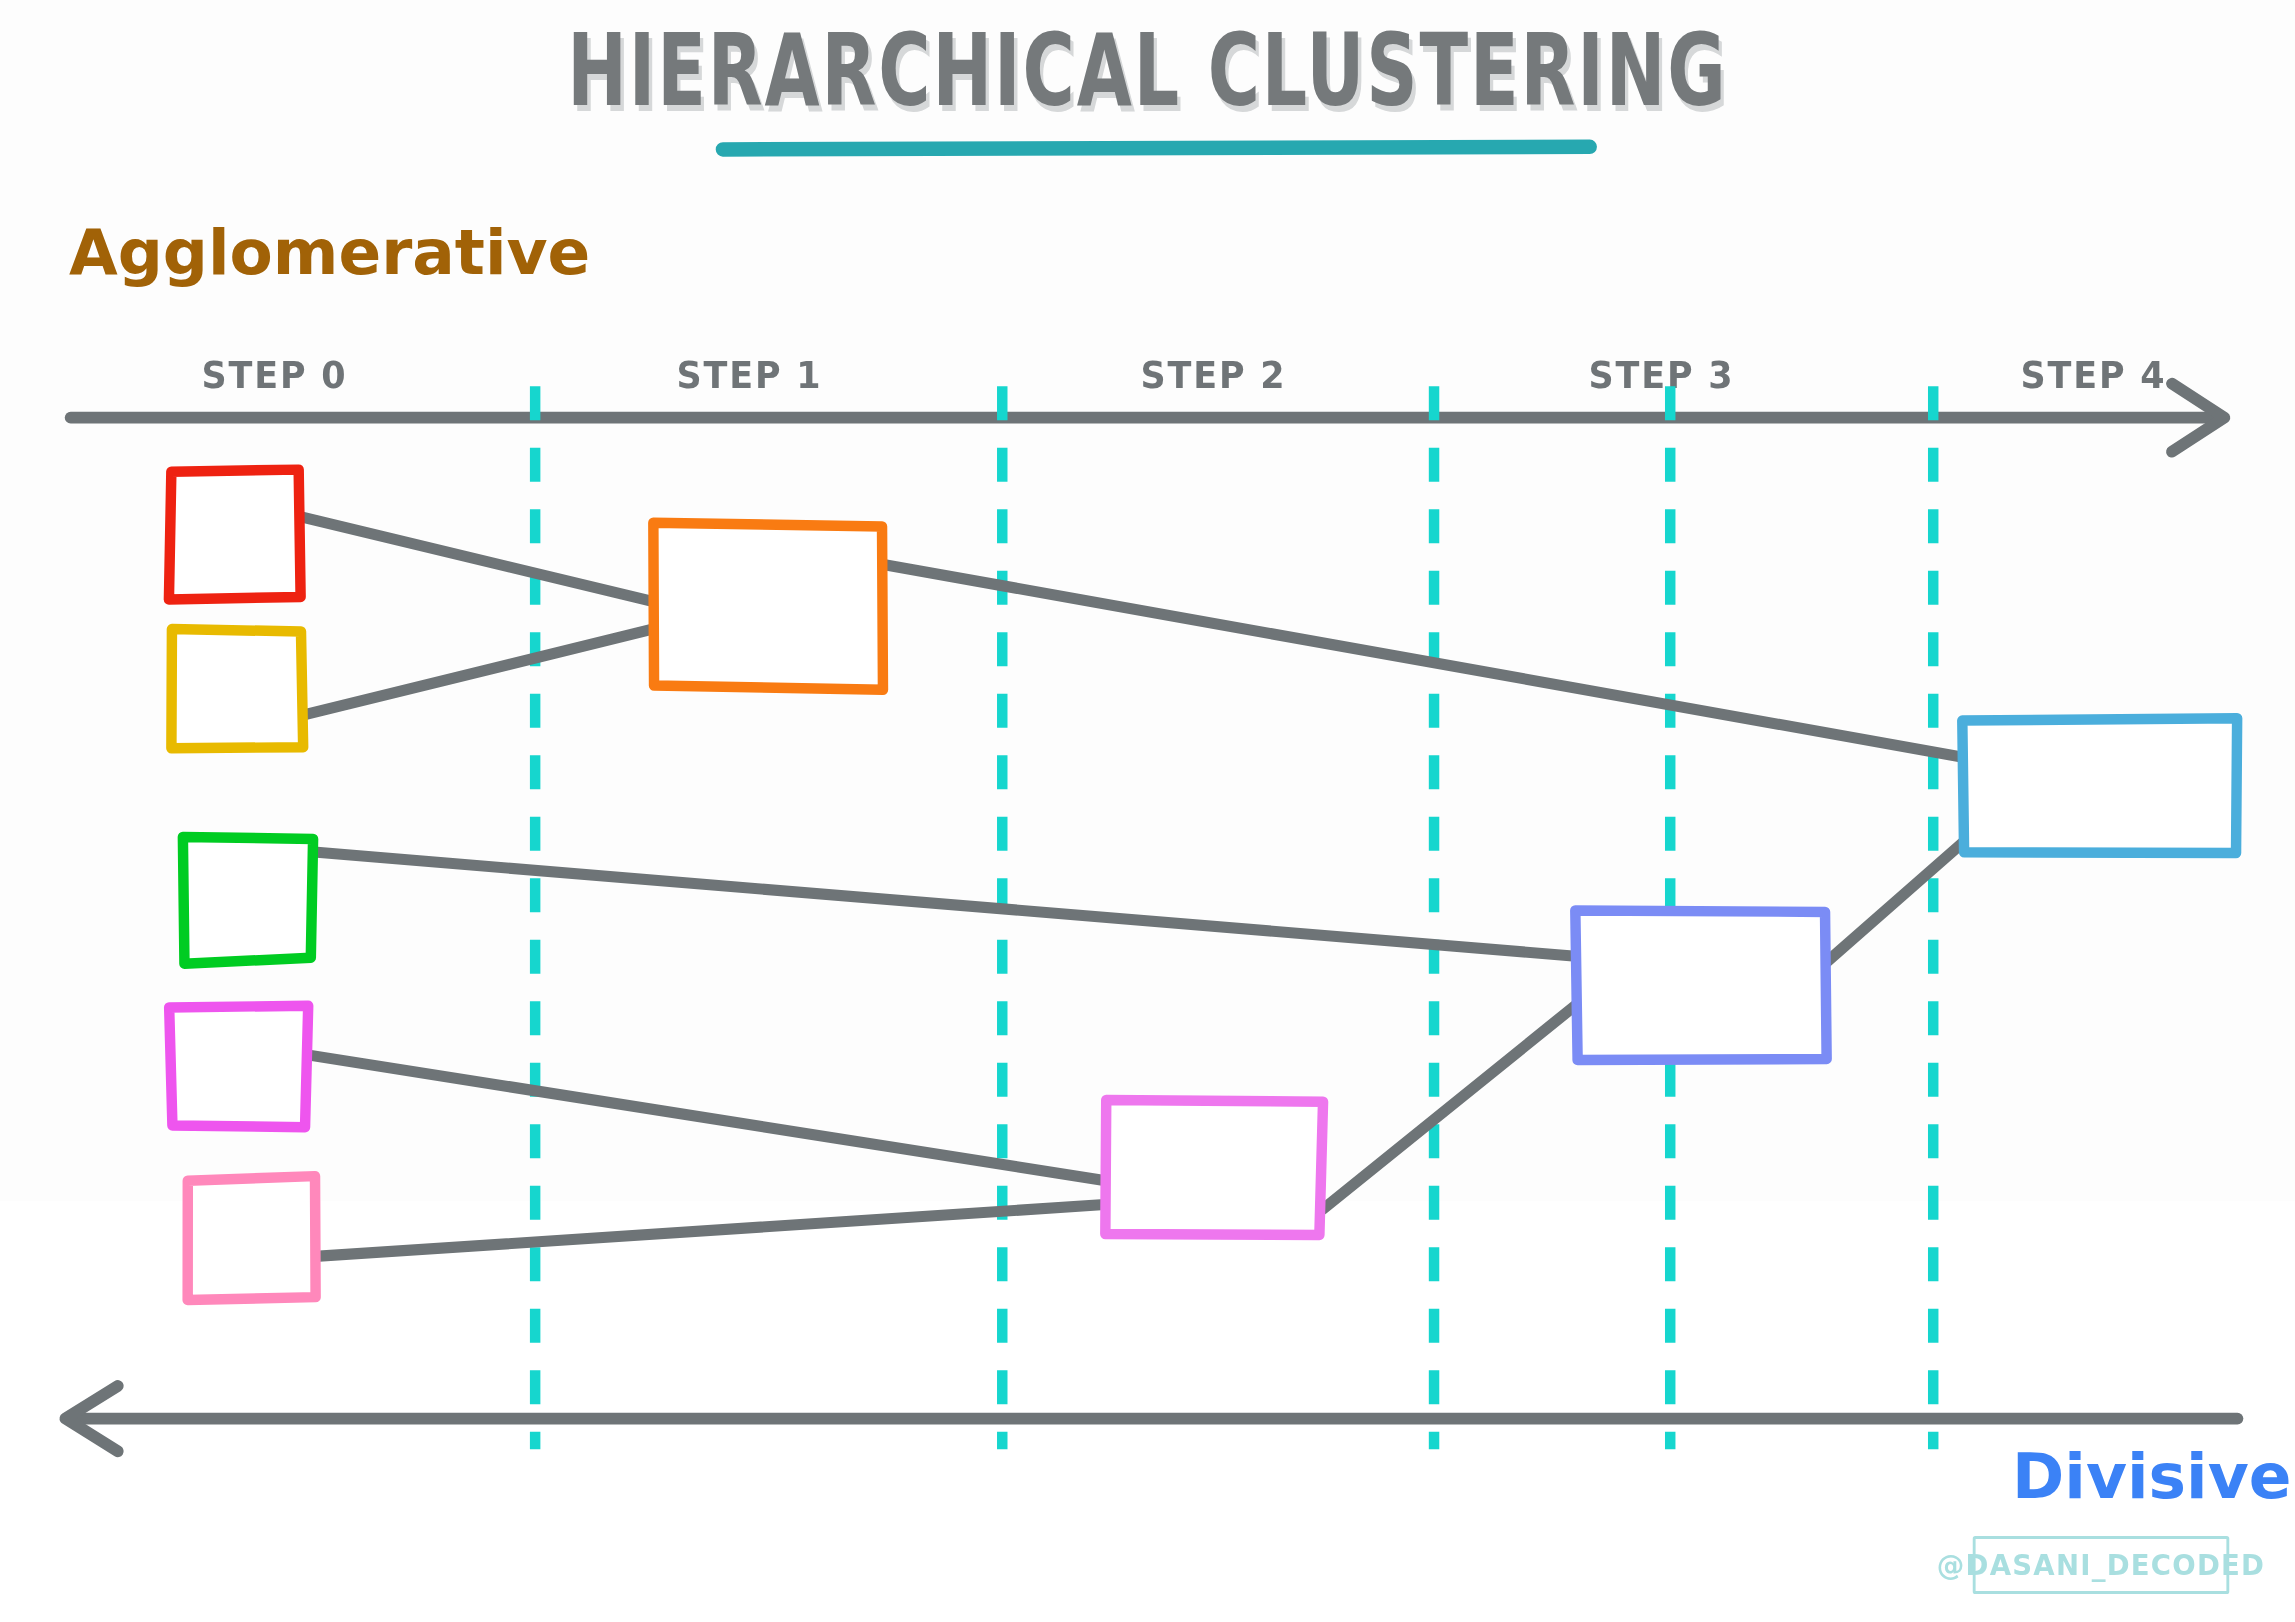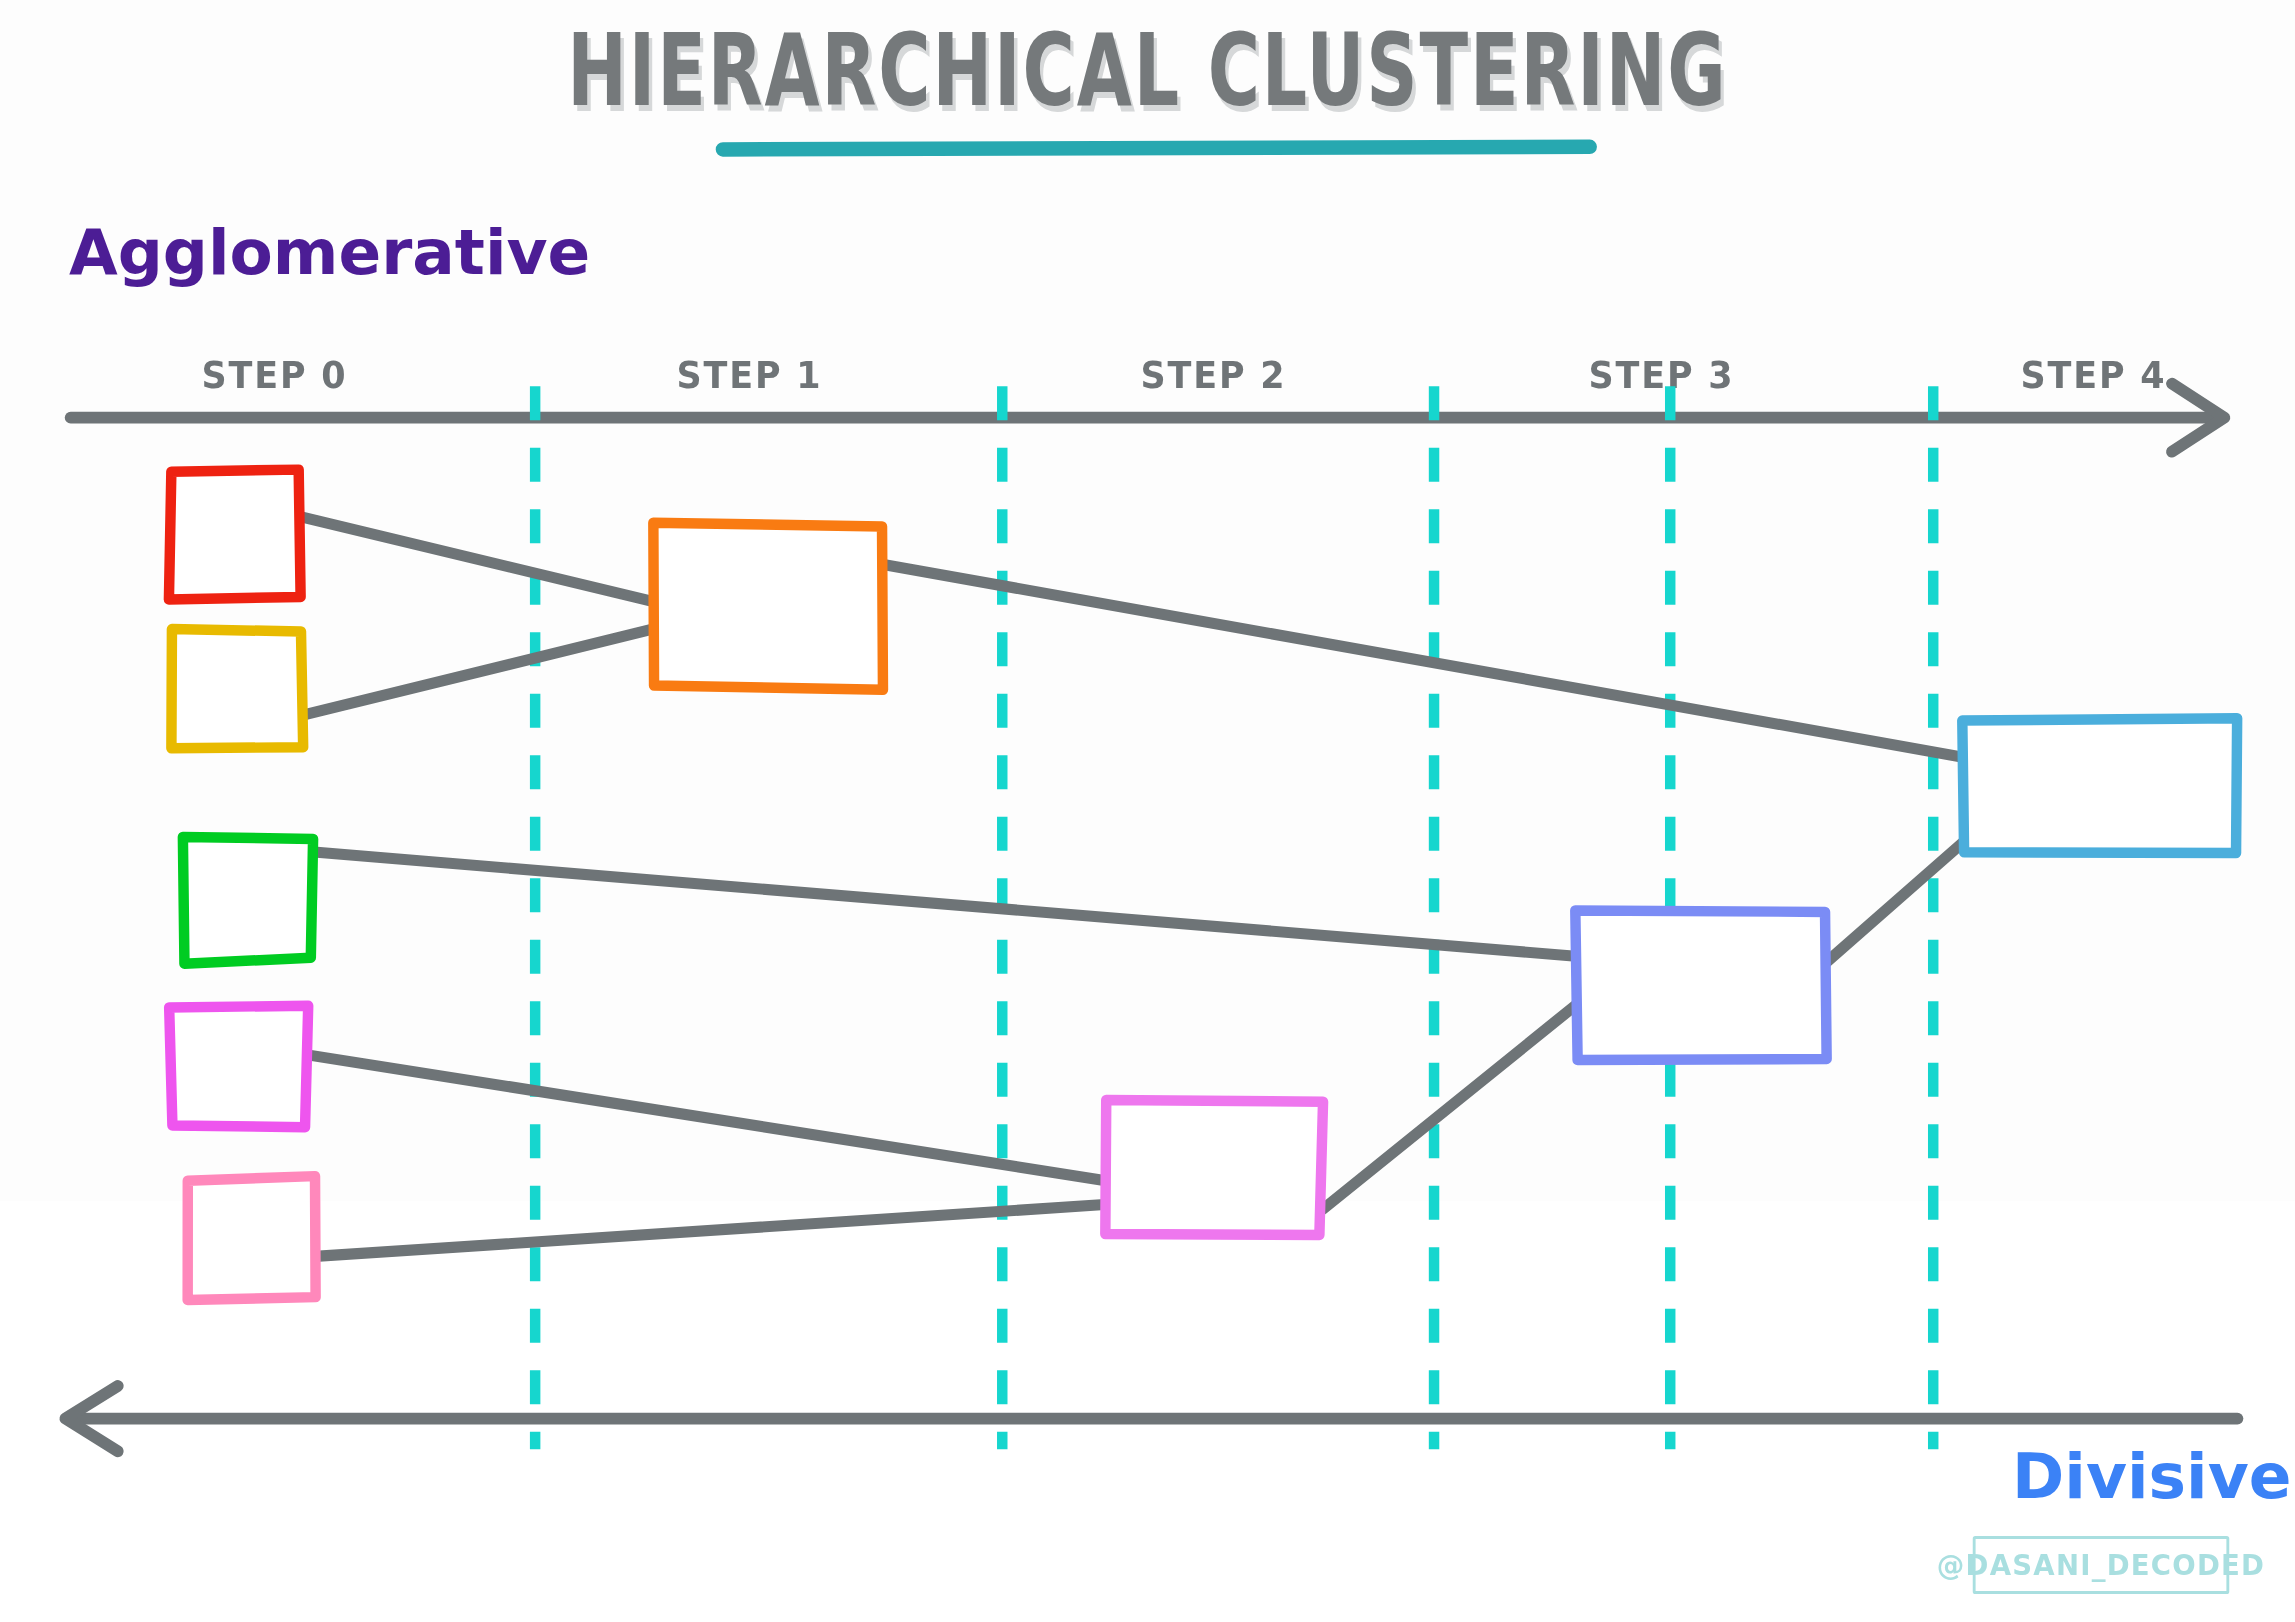--- a/index.html
+++ b/index.html
@@ -9,21 +9,21 @@
   svg#canvas{position:absolute;left:0;top:0;width:2295px;height:1623px;}
 
   .txt{position:absolute;color:#6b7072;white-space:nowrap;}
 
   #title{
     left:0;top:13px;width:2295px;text-align:center;
     font-size:99px;letter-spacing:2.6px;font-weight:700;
     transform:scaleX(0.72);transform-origin:50% 50%;
     color:#75797b;text-shadow:4.6px 5.9px 0 rgba(140,146,148,.35);
   }
-  #agglomerative{left:69px;top:216px;font-size:63px;font-weight:700;color:#4c1d95;}
+  #agglomerative{left:69px;top:216px;font-size:63px;font-weight:700;color:#a16207;}
   #divisive{left:2012px;top:1440px;font-size:63px;font-weight:700;color:#3b82f6;}
 
   .steplbl{
     font-size:38px;font-weight:700;letter-spacing:2px;color:#6f7477;
     transform:scaleX(0.92);transform-origin:50% 50%;text-align:center;
   }
 
   .boxlbl{
     position:absolute;color:#6f7477;font-weight:700;
     display:flex;align-items:center;justify-content:center;

